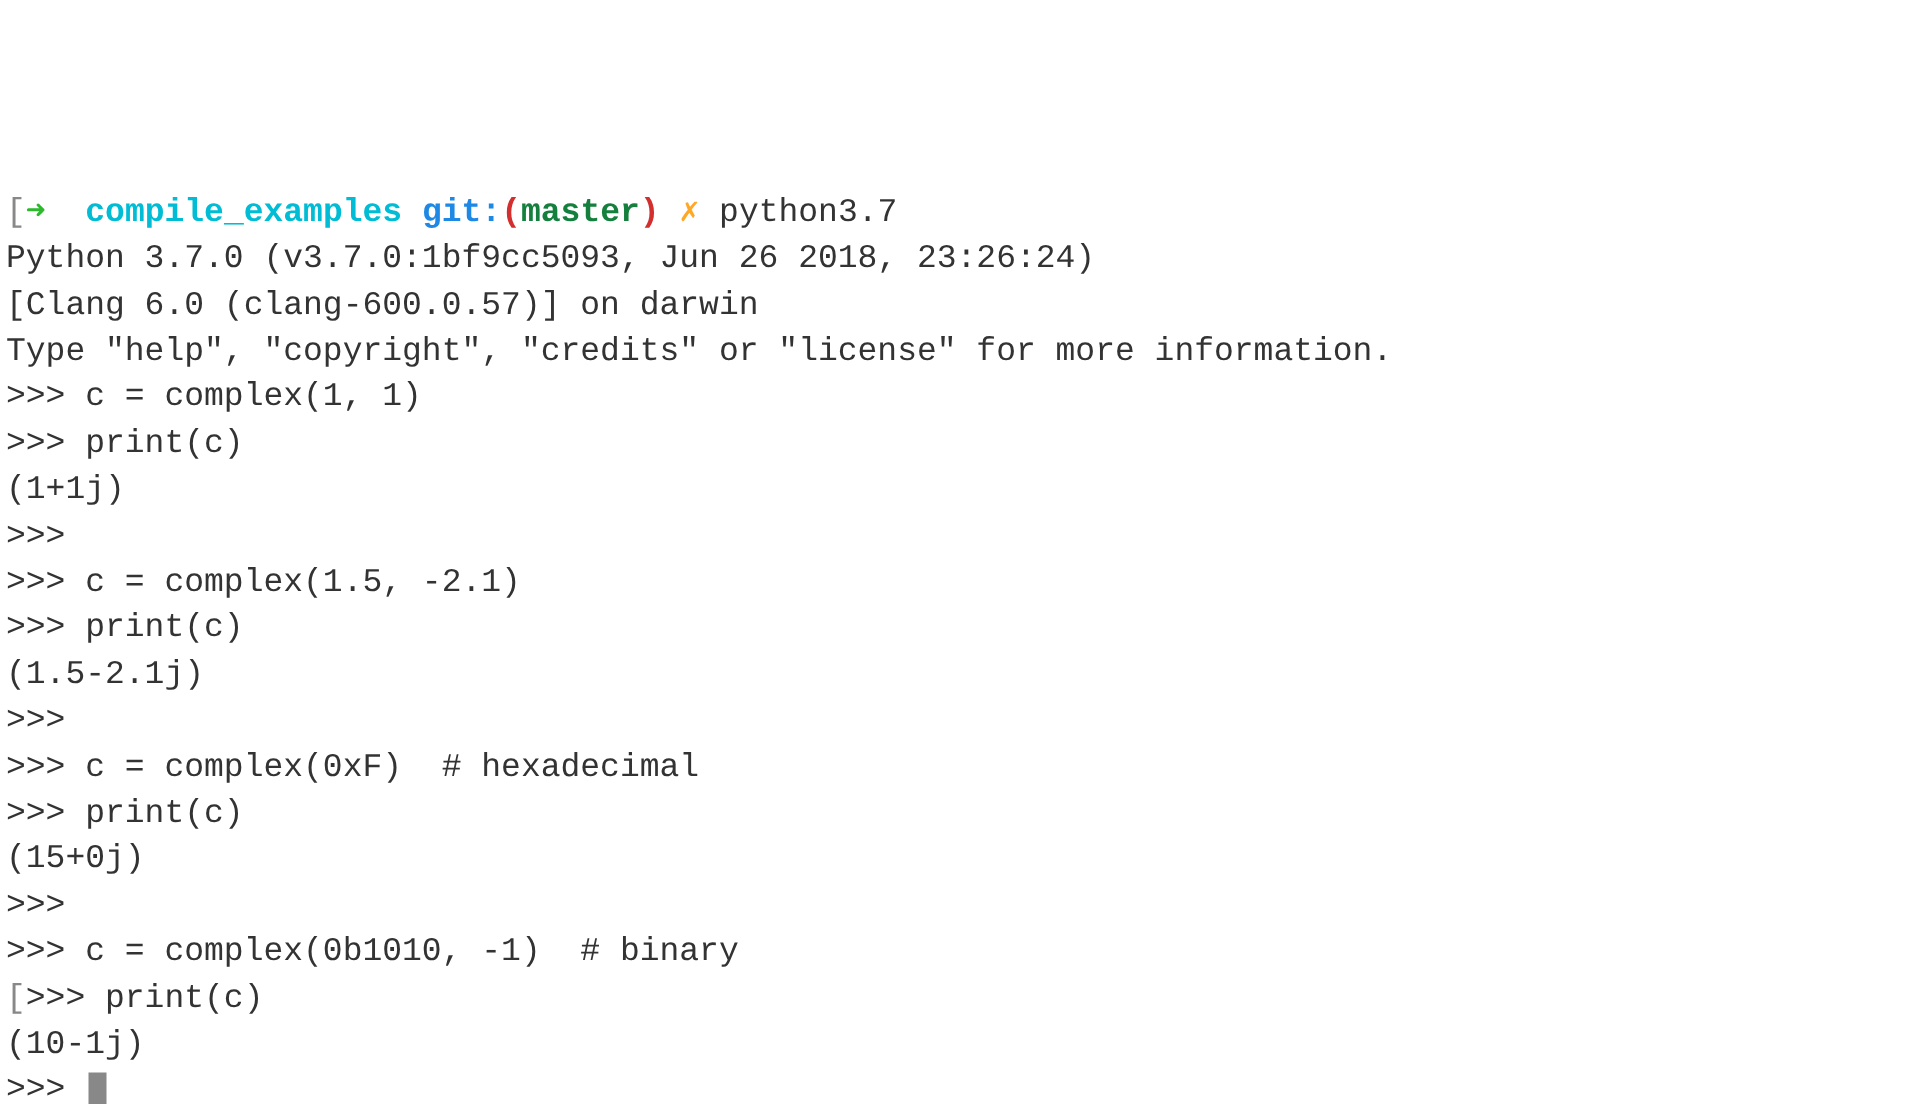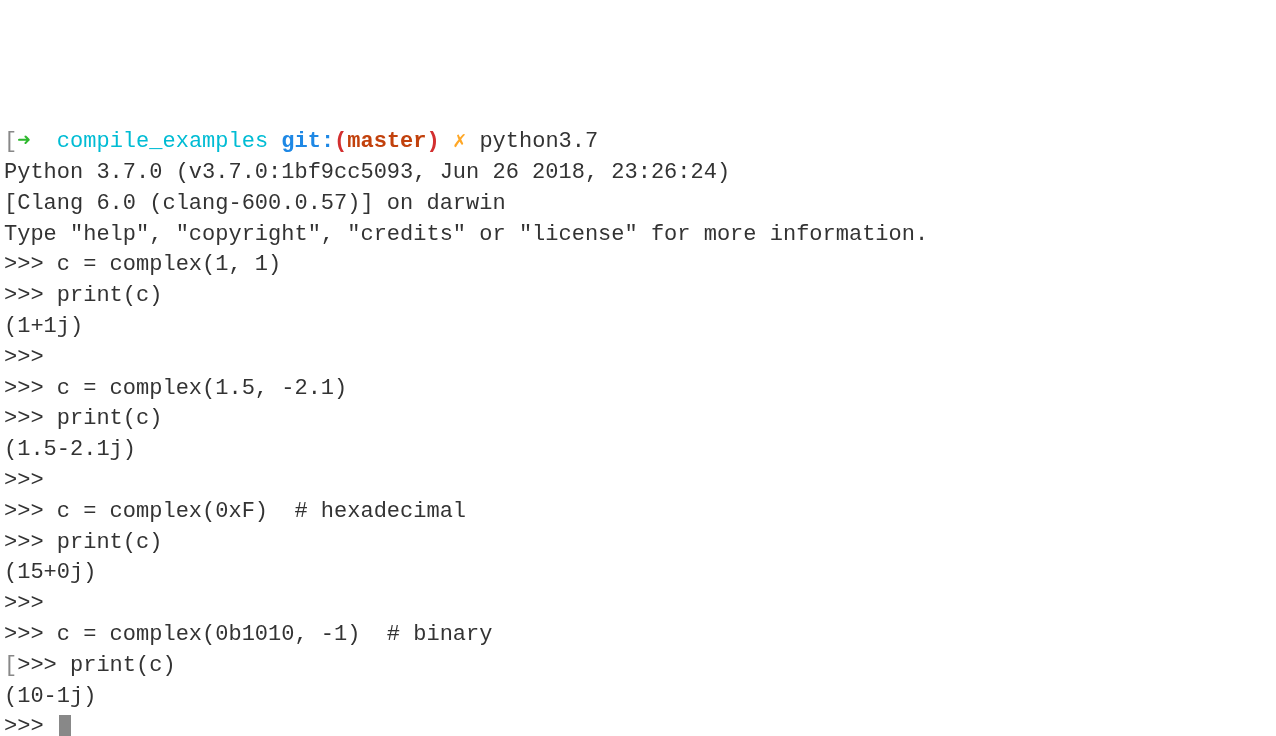--- a/index.html
+++ b/index.html
@@ -24,38 +24,38 @@
     }
     .bracket {
       color: #888888;
     }
     .arrow {
       color: #2eb82e;
       font-weight: bold;
     }
     .path {
       color: #00bcd4;
-      font-weight: normal;
+      font-weight: bold;
       text-align: center;
     }
     .git {
       color: #1e88e5;
       font-weight: bold;
       margin-top: 39px;
     }
     .colon {
       color: #1e88e5;
       font-weight: bold;
     }
     .paren {
       color: #d32f2f;
       font-weight: bold;
     }
     .branch {
-      color: #c2410c;
+      color: #15803d;
       font-weight: bold;
     }
     .dirty {
       color: #ffa726;
       font-weight: bold;
     }
     .cursor {
       display: inline-block;
       width: 12px;
       height: 24px;

